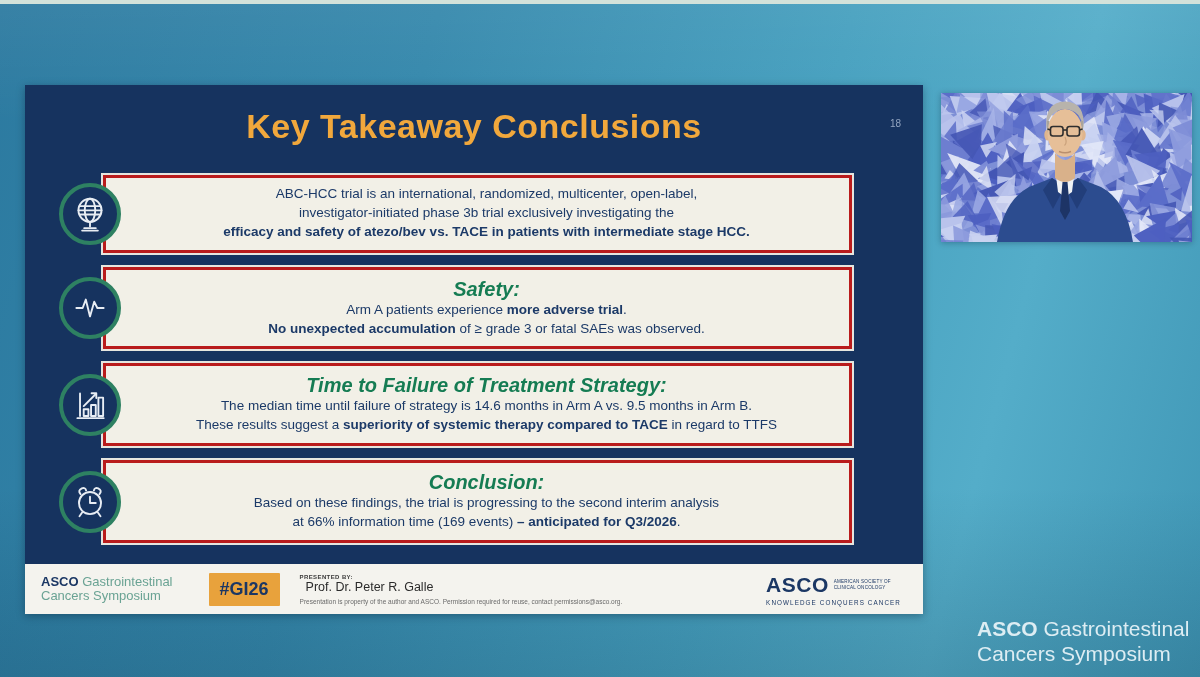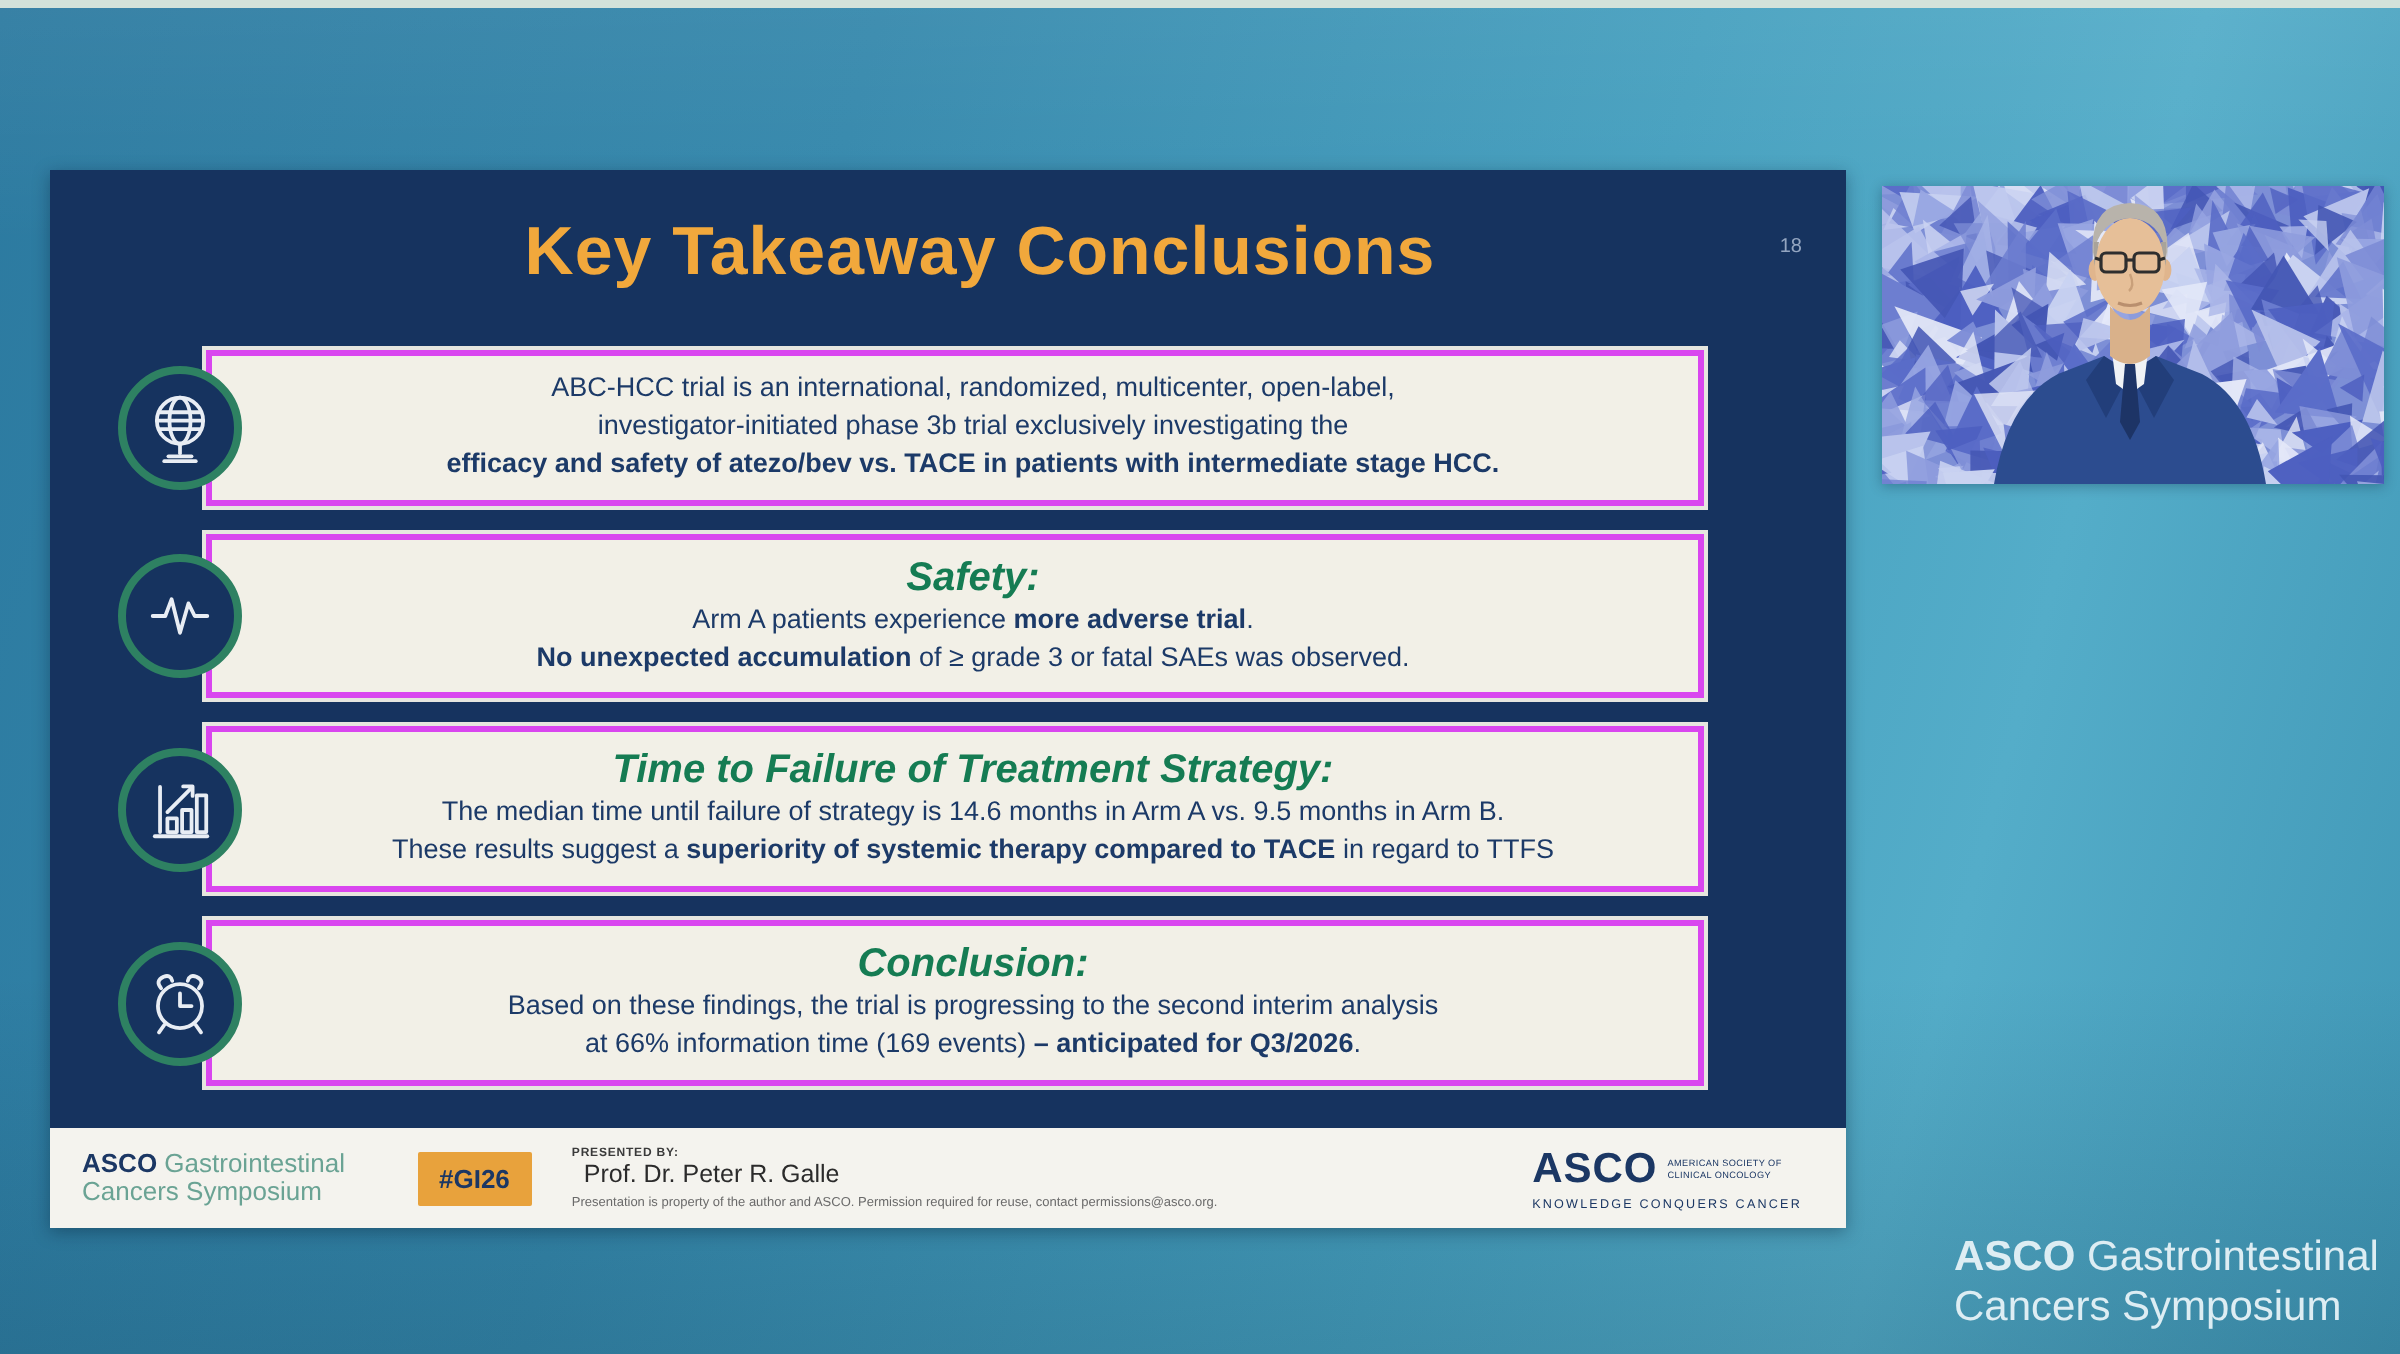--- a/index.html
+++ b/index.html
@@ -7,42 +7,42 @@
     width:1200px;height:677px;position:relative;overflow:hidden;
     font-family:"Liberation Sans",sans-serif;
     background:
       linear-gradient(to bottom, rgba(255,255,255,0.06) 0%, rgba(0,0,0,0) 18%, rgba(0,0,0,0) 72%, rgba(8,40,60,0.18) 100%),
       linear-gradient(105deg,#2c7aa0 0%,#3588ac 32%,#46a0bf 62%,#54adc9 80%,#4097b6 100%);
   }
   .top-strip{position:absolute;top:0;left:0;width:1200px;height:4px;background:#d3e2da;}
 
   
   .slide{position:absolute;left:25px;top:85px;width:898px;height:529px;background:#16335f;box-shadow:0 2px 8px rgba(0,20,40,0.35);}
-  .slide-title{position:absolute;top:22px;left:16px;width:100%;text-align:center;font-size:34px;font-weight:bold;color:#f1a83c;letter-spacing:0.5px;}
+  .slide-title{position:absolute;top:22px;left:0;width:100%;text-align:center;font-size:34px;font-weight:bold;color:#f1a83c;letter-spacing:0.5px;}
   .page-number{position:absolute;top:33px;right:22px;font-size:10px;color:#93a5c0;}
 
   .boxes{position:absolute;top:90px;left:78px;width:749px;display:flex;flex-direction:column;gap:14px;}
   .box-row{position:relative;}
-  .box{background:#f2f0e7;border:3px solid #d946ef;box-shadow:0 0 0 2px #e6e6df;padding:7px 26px 8px 44px;text-align:center;}
+  .box{background:#f2f0e7;border:3px solid #b91c1c;box-shadow:0 0 0 2px #e6e6df;padding:7px 26px 8px 44px;text-align:center;}
   .box-heading{font-size:20px;line-height:1.2;font-weight:bold;font-style:italic;color:#157c53;}
   .box-line{font-size:13.5px;line-height:1.4;color:#1c3a68;}
   .box-line .b{font-weight:bold;}
   .box-icon{
     position:absolute;left:-44px;top:50%;transform:translateY(-50%);
     width:54px;height:54px;border-radius:50%;background:#16335f;border:4px solid #2e8162;
     display:flex;align-items:center;justify-content:center;z-index:2;
   }
   .box-icon svg{width:42px;height:42px;}
 
   
   .slide-footer{position:absolute;left:0;bottom:0;width:100%;height:50px;background:#f4f3ee;display:flex;align-items:center;box-sizing:border-box;padding:0 22px 0 16px;}
   .symp-logo{line-height:1.05;font-size:13px;white-space:nowrap;}
   .symp-brand{font-weight:bold;color:#1b3764;}
   .symp-rest,.symp-line2{color:#6aa394;}
-  .hashtag-badge{margin-left:36px;background:#e8a23c;color:#1b3764;font-weight:bold;font-size:13px;padding:6px 11px;border-radius:1px;}
+  .hashtag-badge{margin-left:36px;background:#e8a23c;color:#1b3764;font-weight:bold;font-size:18px;padding:6px 11px;border-radius:1px;}
   .presenter-block{margin-left:20px;}
   .pres-line{display:flex;align-items:flex-start;flex-direction:column;}
   .pres-label{font-size:6px;font-weight:bold;color:#3a3a3a;letter-spacing:0.4px;}
   .pres-name{font-size:12.5px;color:#2b2b2b;margin-left:6px;}
   .disclaimer{font-size:6.5px;color:#6a6a6a;margin-top:4px;}
   .asco-logo{margin-left:auto;text-align:left;}
   .asco-row{display:flex;align-items:center;}
   .asco-brand{font-size:21px;font-weight:bold;color:#1b3764;letter-spacing:0.5px;}
   .asco-society{font-size:4.6px;color:#1b3764;line-height:1.25;margin-left:5px;letter-spacing:0.2px;}
   .asco-tagline{font-size:6.3px;color:#1b3764;letter-spacing:1.1px;margin-top:2px;}

